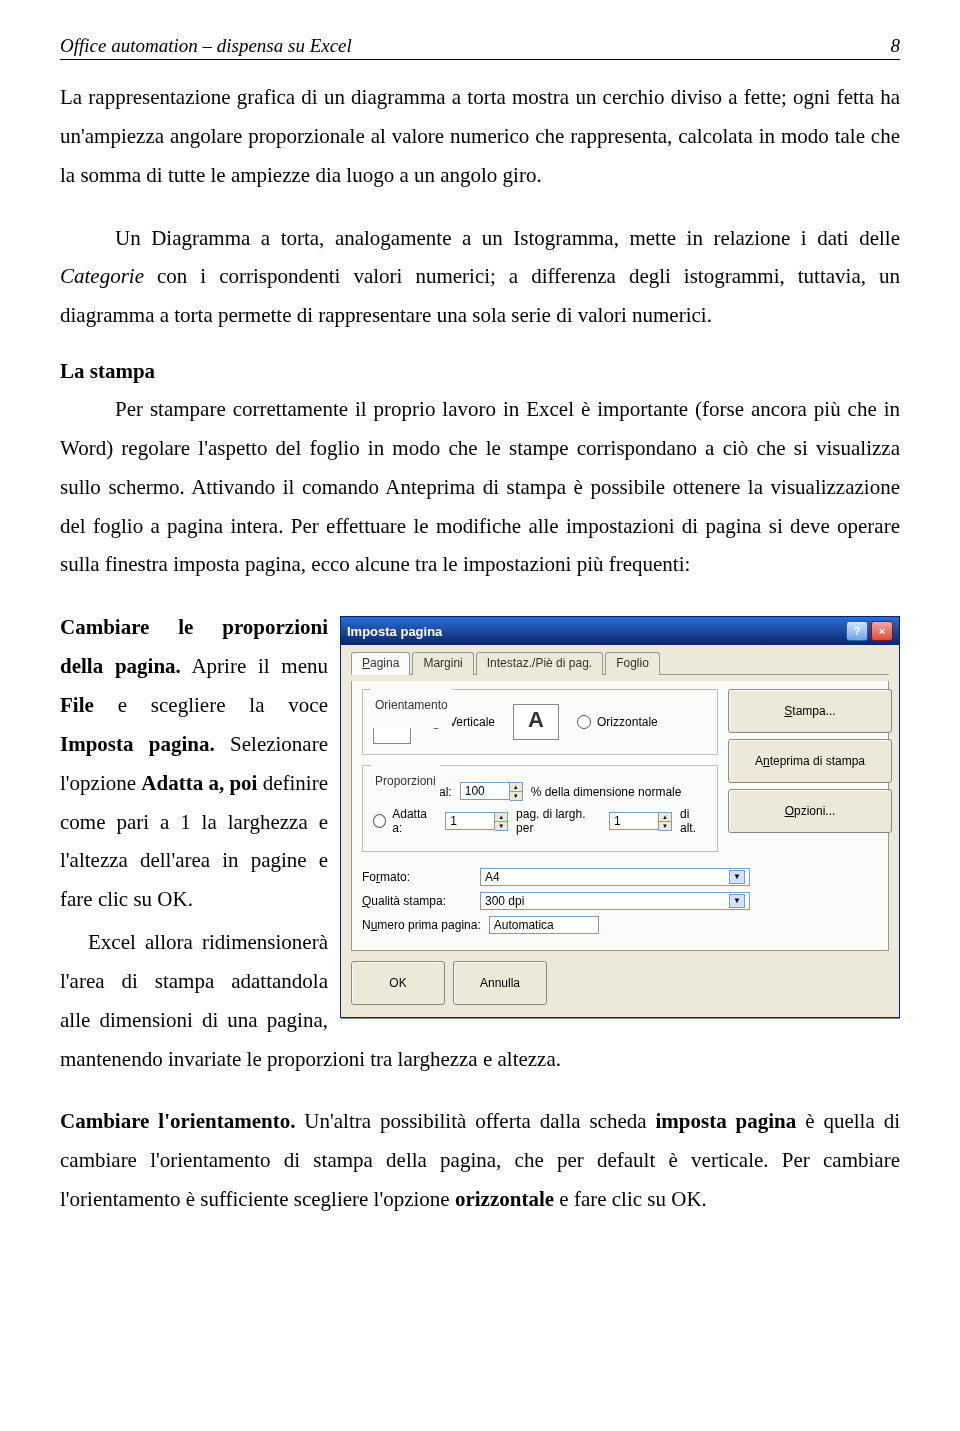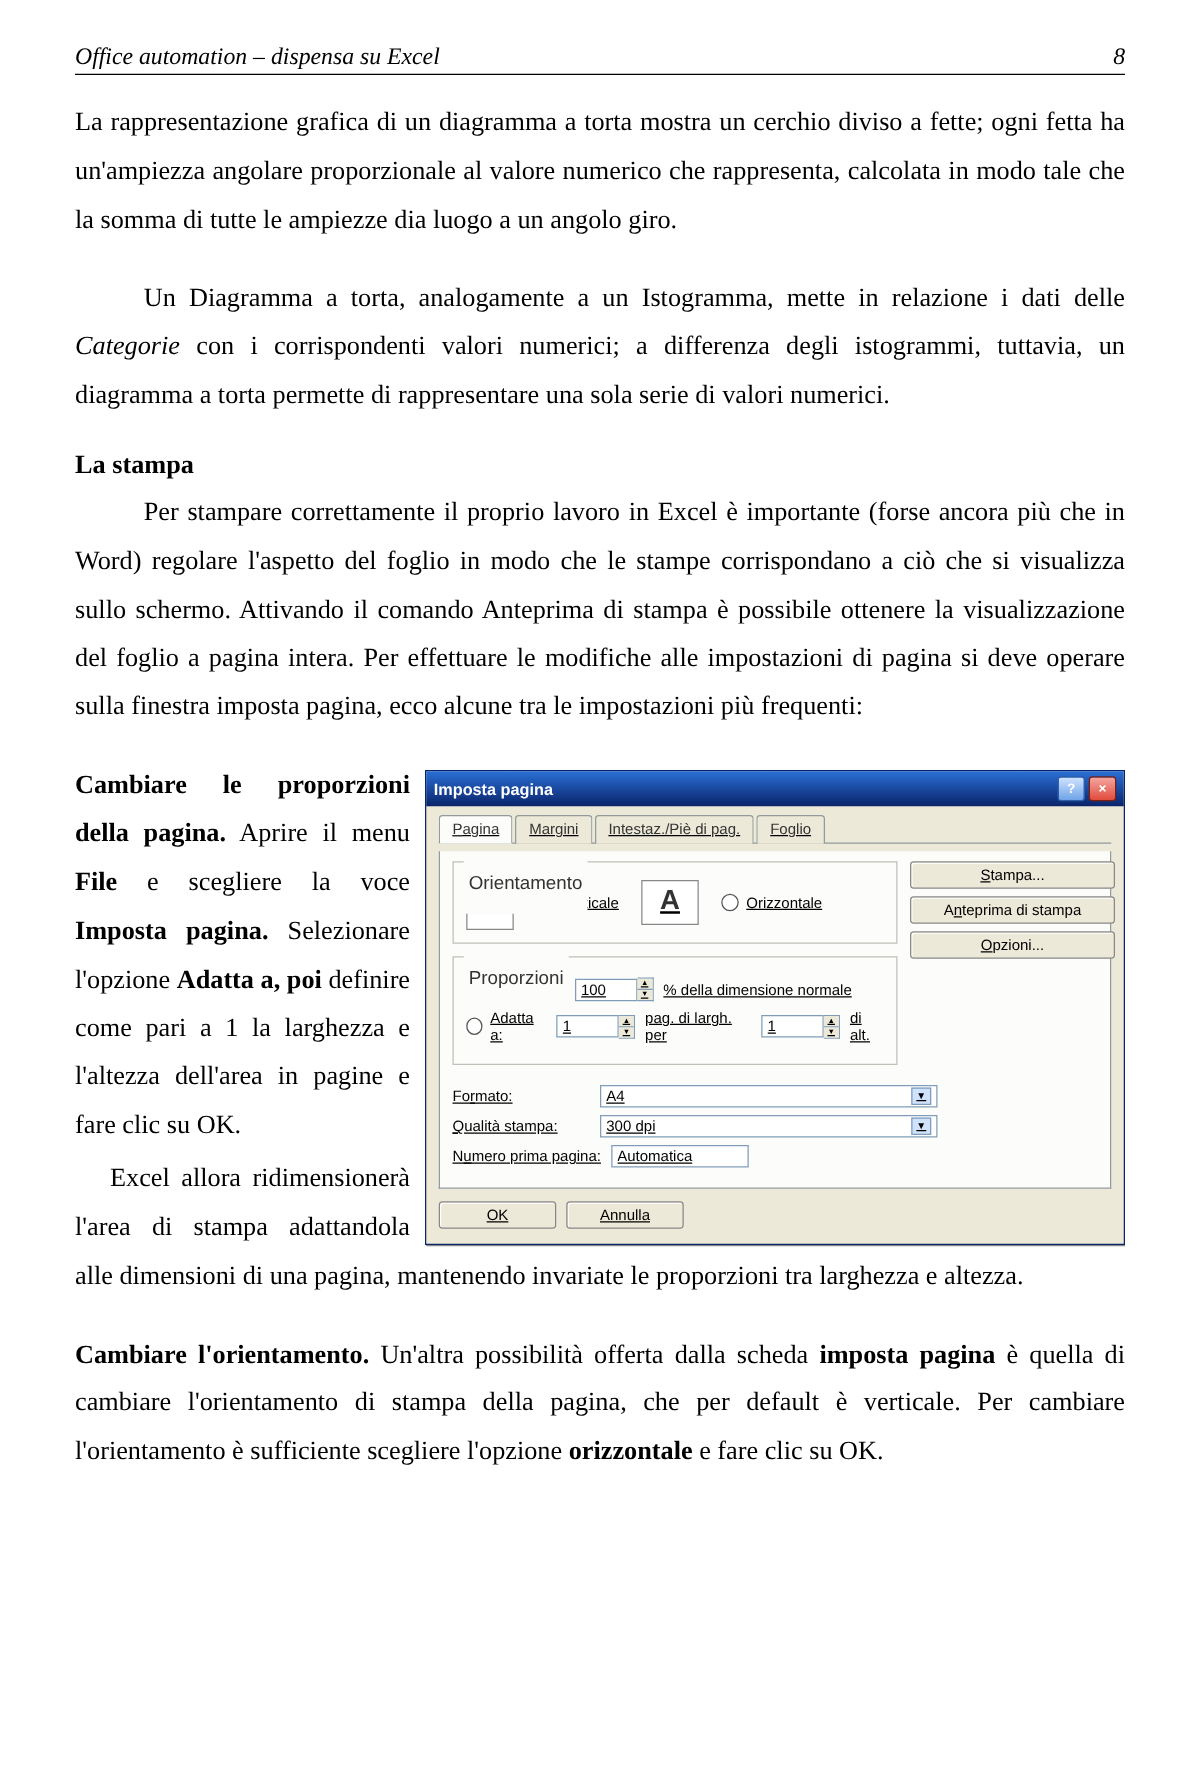--- a/index.html
+++ b/index.html
@@ -92,21 +92,20 @@
     align-items: center;
     justify-content: center;
     cursor: pointer;
   }
   .dlg-icon-help {
     background: linear-gradient(to bottom, #cfe3ff, #6fa3e8);
     border: 1px solid #2d5ea8;
   }
   .dlg-body {
     padding: 6px 10px 12px 10px;
-    text-decoration: underline;
   }
   .tabs {
     display: flex;
     border-bottom: 1px solid #919b9c;
     margin-bottom: 6px;
   }
   .tab {
     padding: 3px 10px 4px 10px;
     border: 1px solid #919b9c;
     border-bottom: none;
@@ -134,21 +133,21 @@
     padding: 10px 10px 10px 10px;
     margin-bottom: 10px;
     position: relative;
   }
   .group-label {
     position: absolute;
     top: -8px;
     left: 8px;
     background: #fcfcfa;
     padding: 16px 4px;
-    font-size: 15px;
+    font-size: 12px;
     color: #333;
   }
   .row { display: flex; align-items: center; }
   .orient-row {
     display: flex;
     align-items: center;
     gap: 18px;
   }
   .orient-icon {
     width: 36px;
@@ -189,30 +188,30 @@
   .right-buttons {
     float: right;
     width: 150px;
   }
   .btn {
     display: block;
     width: 100%;
     background: #ece9d8;
     border: 1px solid #888;
     border-radius: 3px;
-    padding: 3px 6px;
+    padding: 14px 6px;
     margin-bottom: 6px;
     text-align: center;
     font-size: 12px;
     cursor: pointer;
     box-shadow: inset 1px 1px 0 #fff;
   }
   .spin {
     display: inline-flex;
-    align-items: center;
+    align-items: flex-start;
   }
   .spin input {
     width: 40px;
     font-size: 12px;
     padding: 1px 4px;
     border: 1px solid #7f9db9;
     background: #fff;
     font-family: Tahoma, Arial, sans-serif;
   }
   .spin .arrows {

